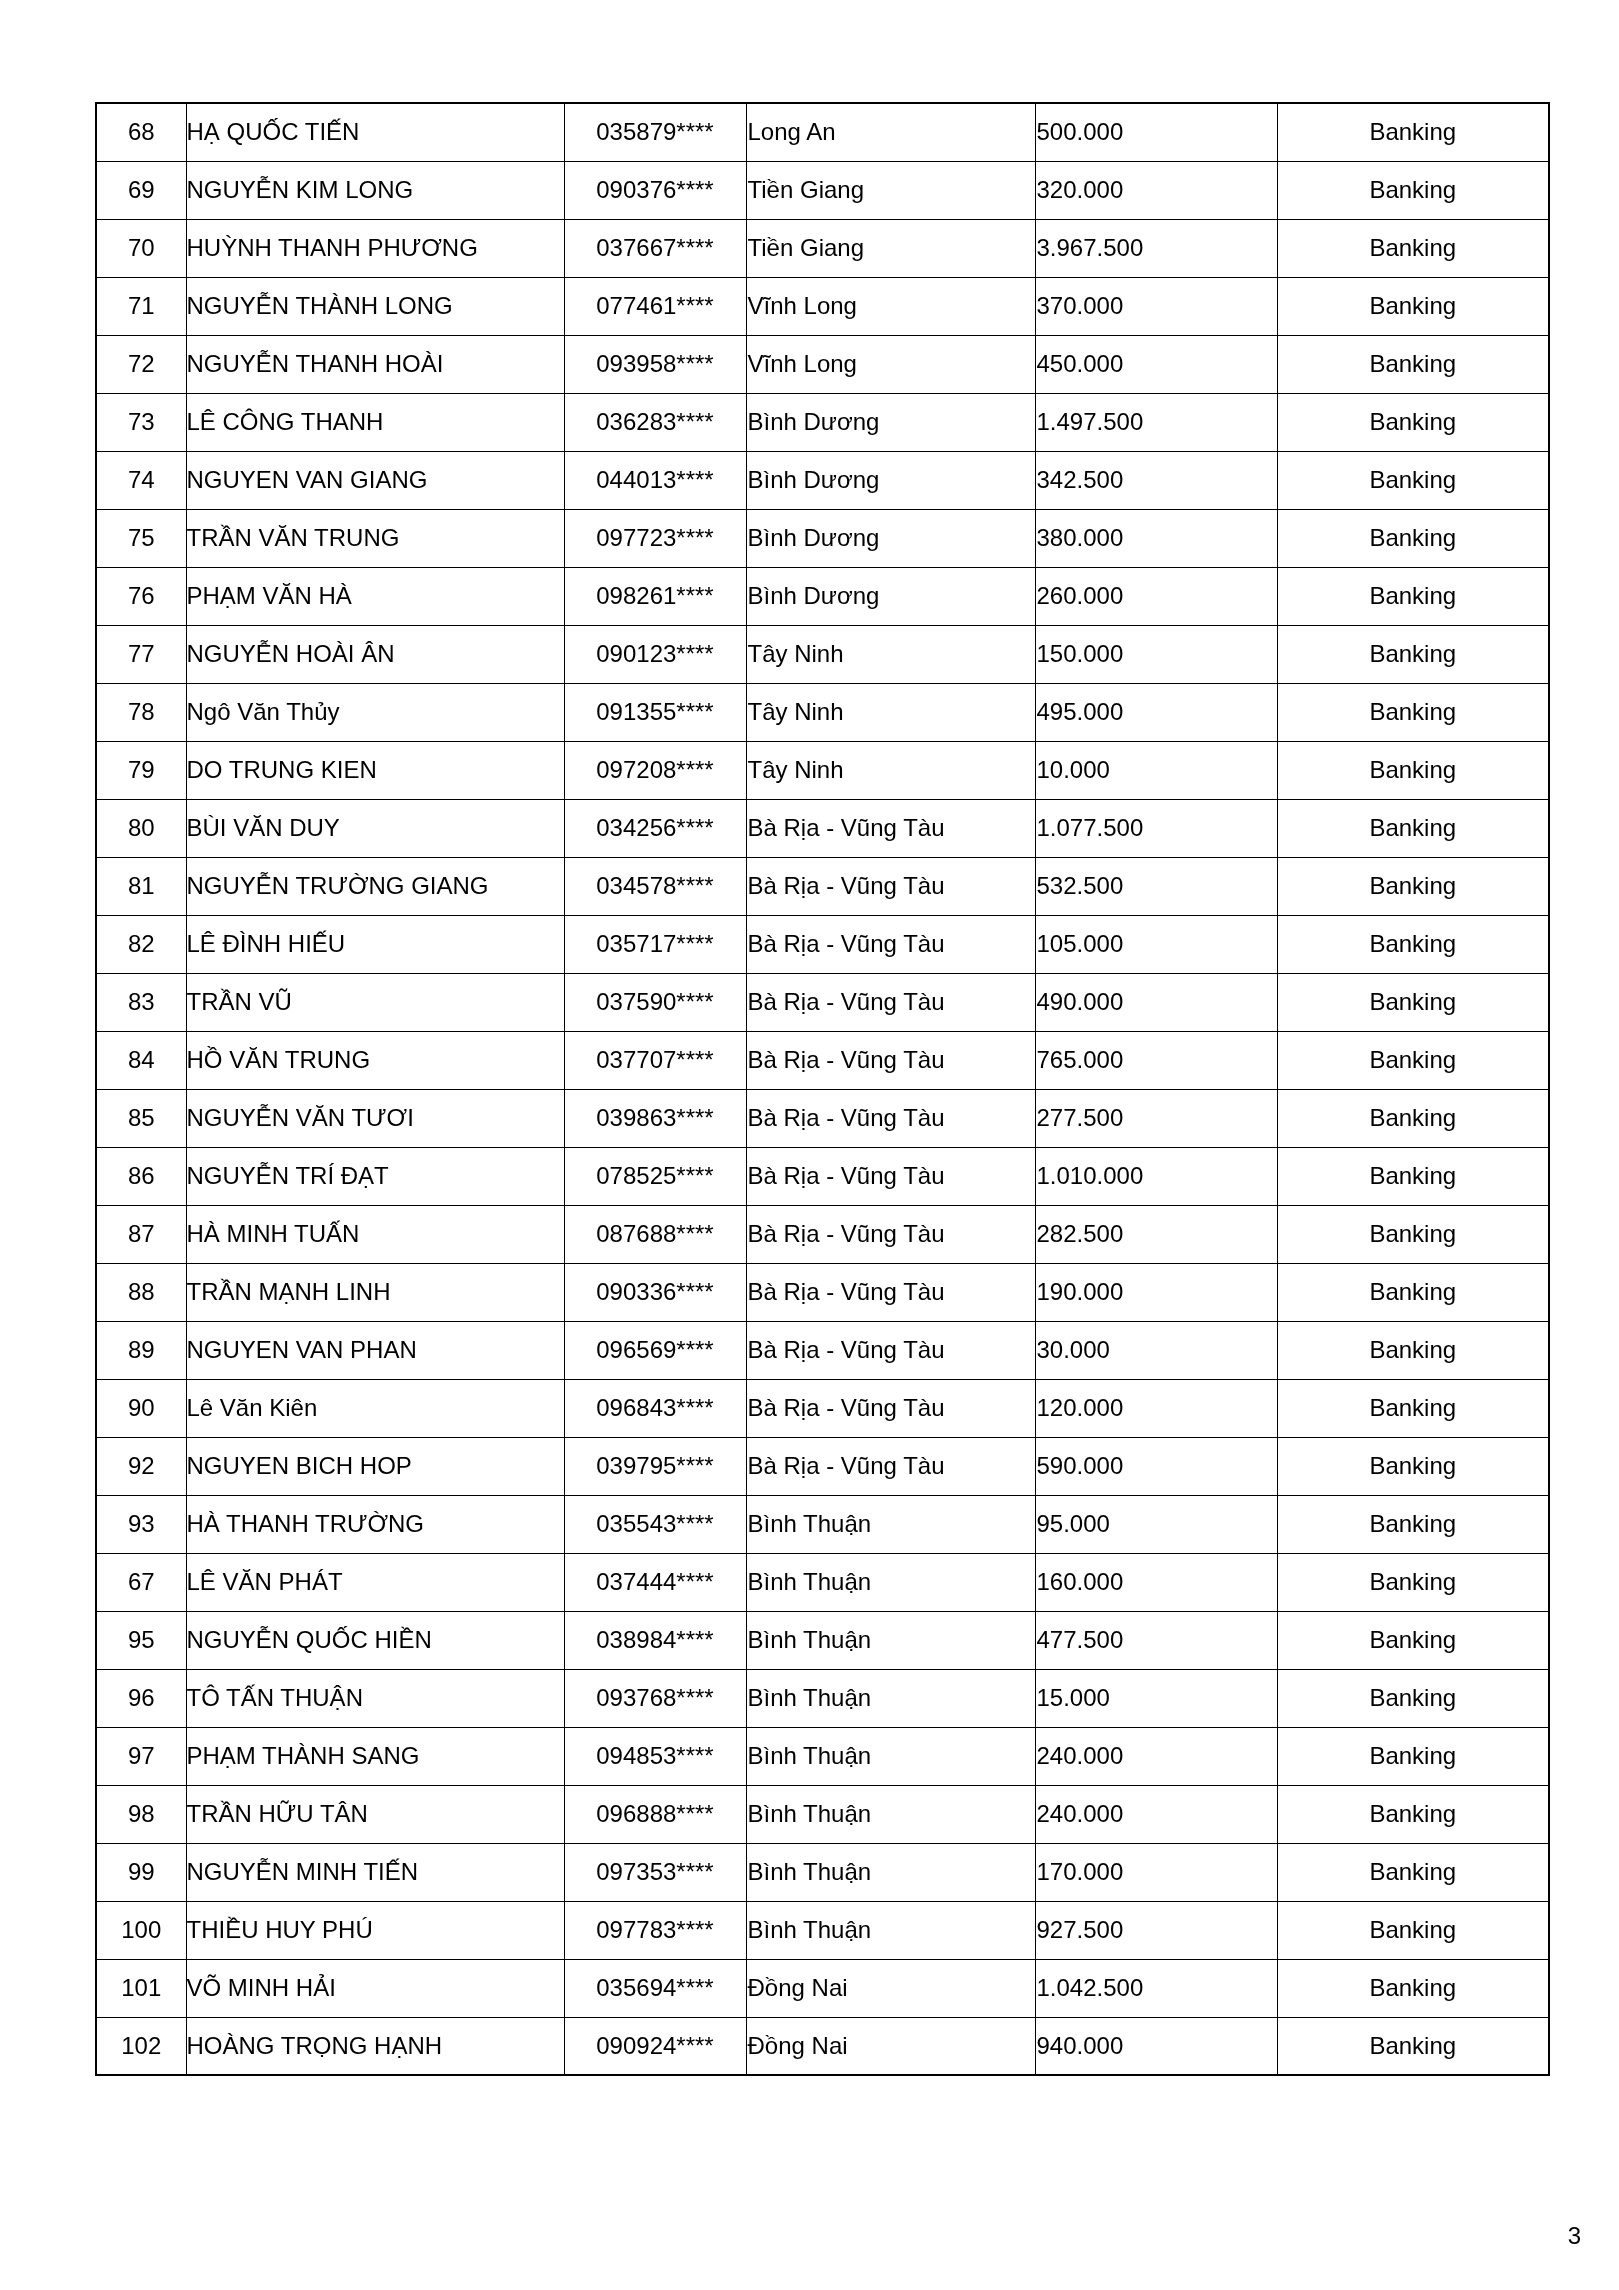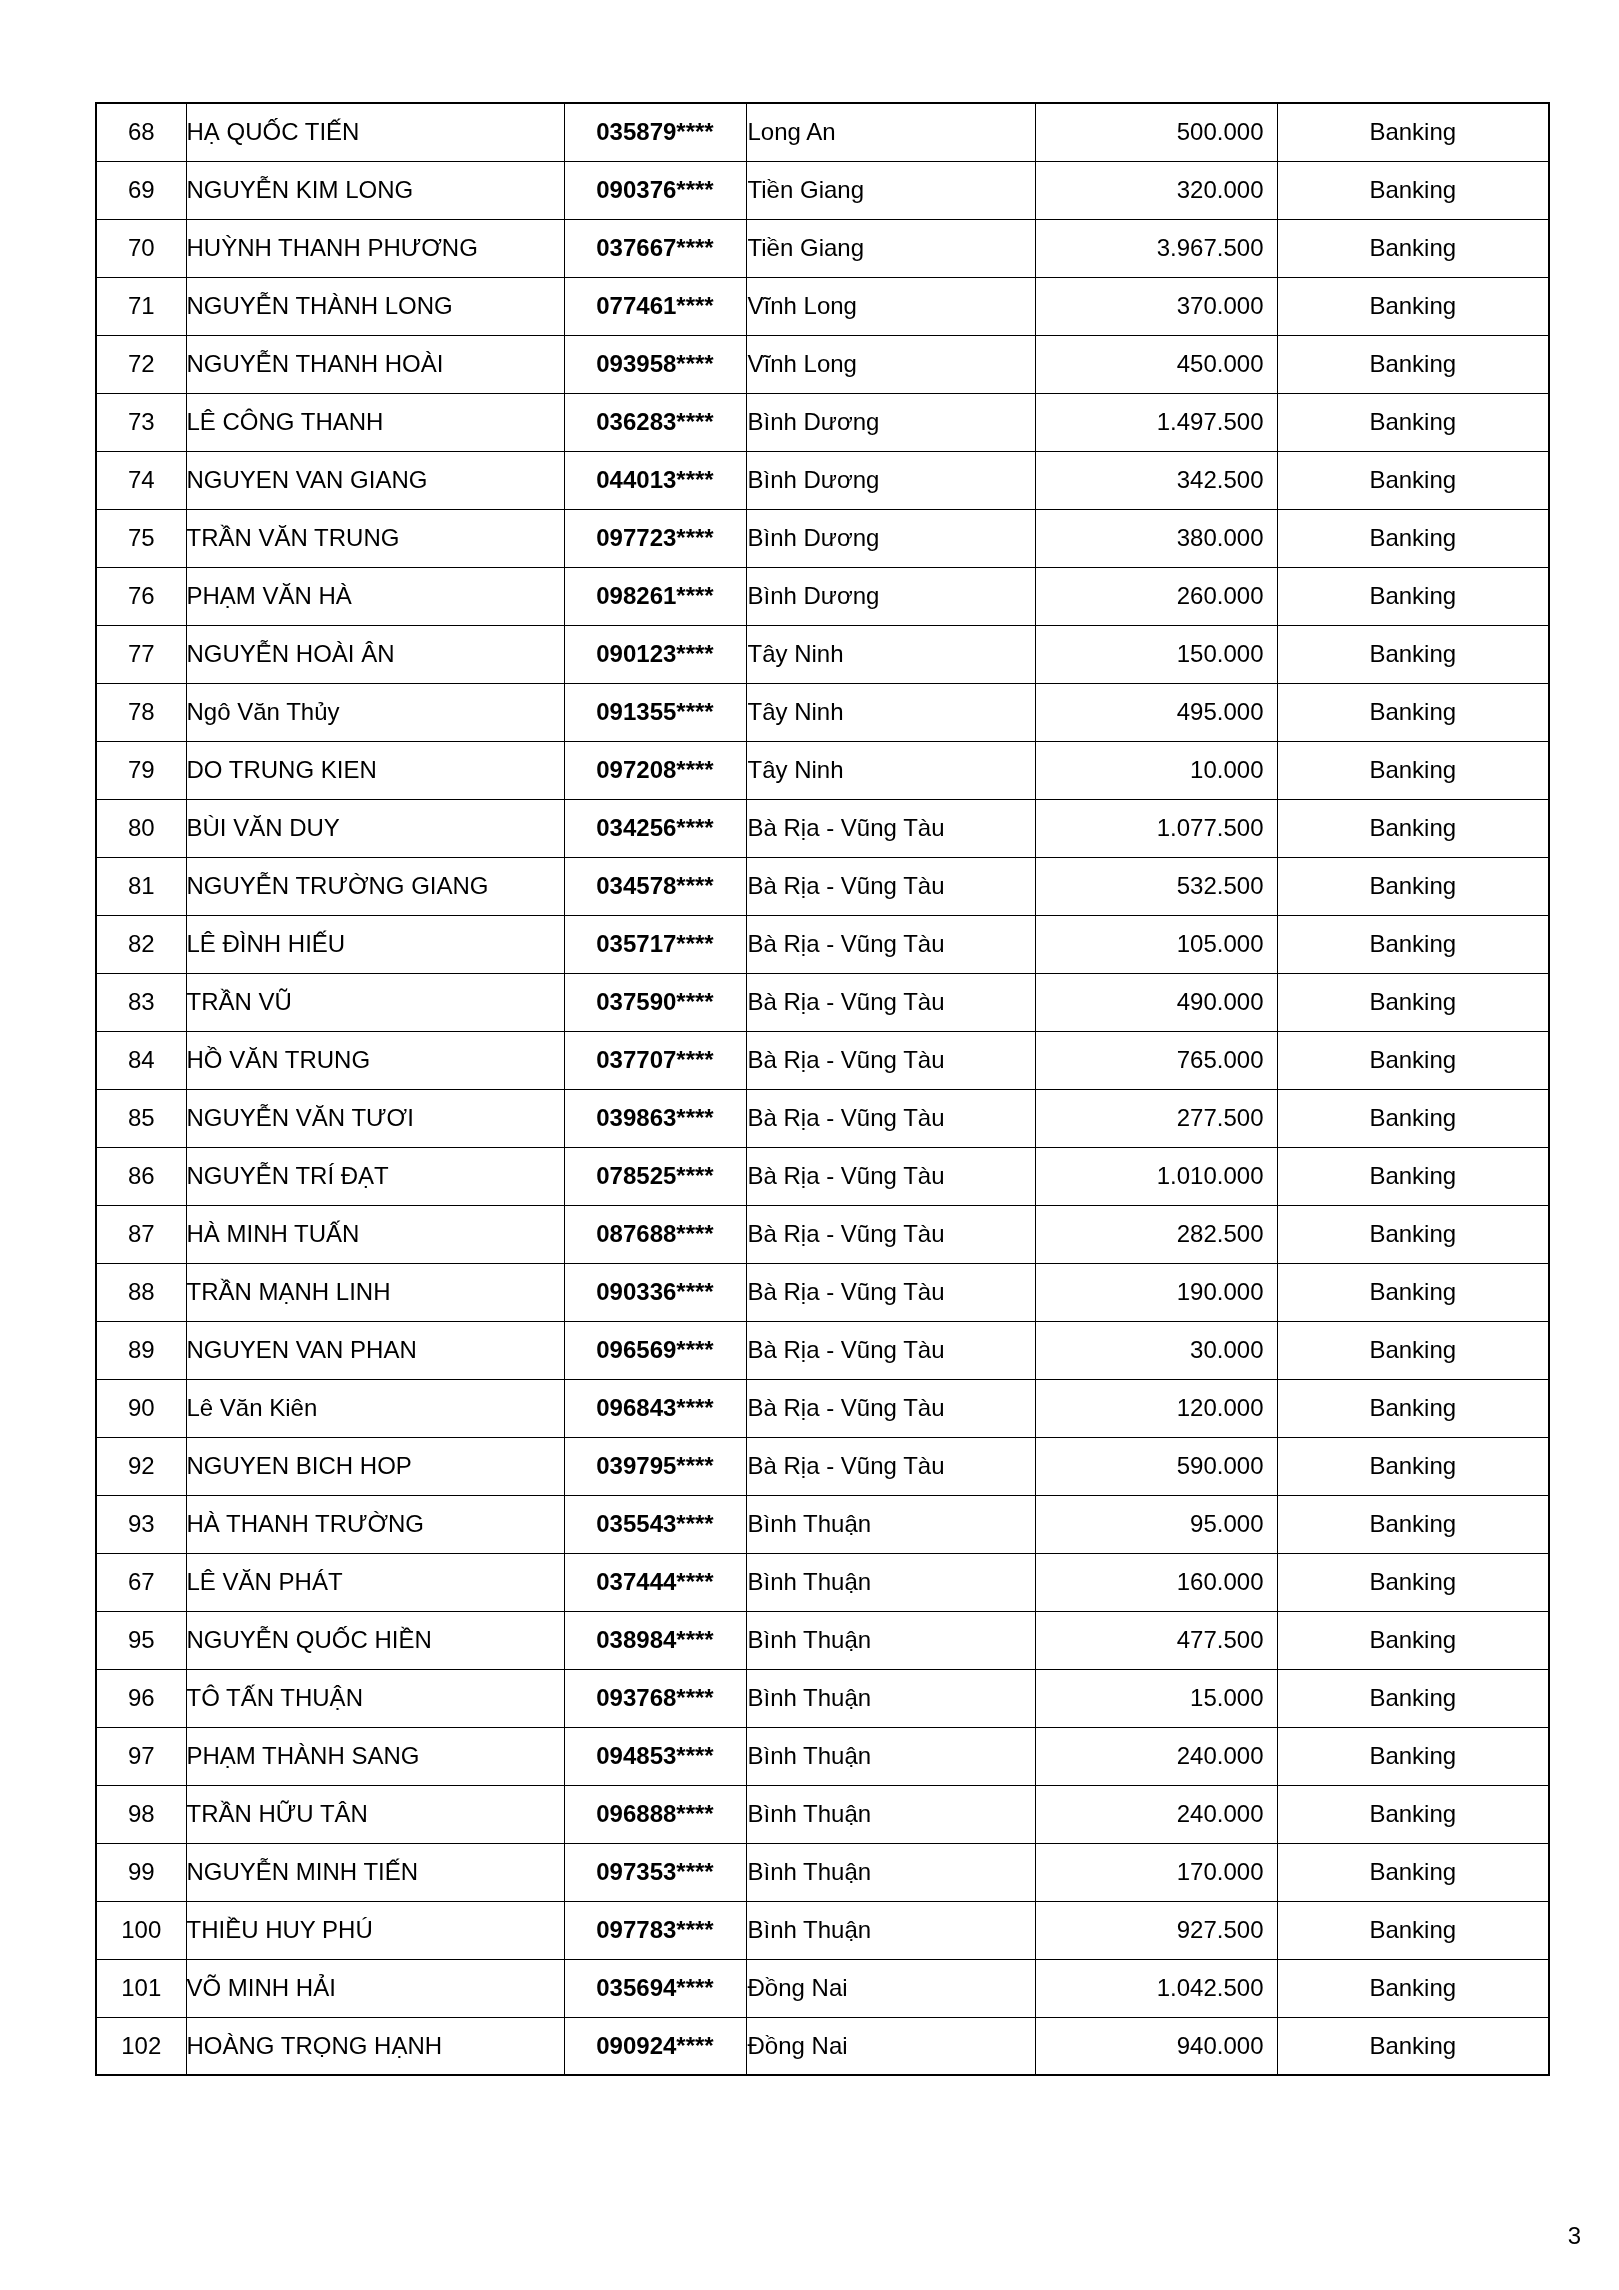--- a/index.html
+++ b/index.html
@@ -30,23 +30,23 @@
   .doc-table td {
     border: 1.8px solid #000000;
     font-size: 24px;
     line-height: 1.15;
     overflow: hidden;
     white-space: nowrap;
     vertical-align: middle;
   }
   td.col-index   { text-align: center; }
   td.col-name    { text-align: left; padding-left: 0; }
-  td.col-phone   { text-align: center; font-weight: bold; }
+  td.col-phone   { text-align: center; }
   td.col-province{ text-align: left; }
-  td.col-amount  { text-align: right; padding-right: 13px; }
+  td.col-amount  { text-align: left; padding-right: 13px; }
   td.col-payment { text-align: center; }
   .page-number {
     position: absolute;
     top: 2222px;
     right: 39px;
     font-size: 24px;
     line-height: 1.2;
   }
 </style>
 </head>

